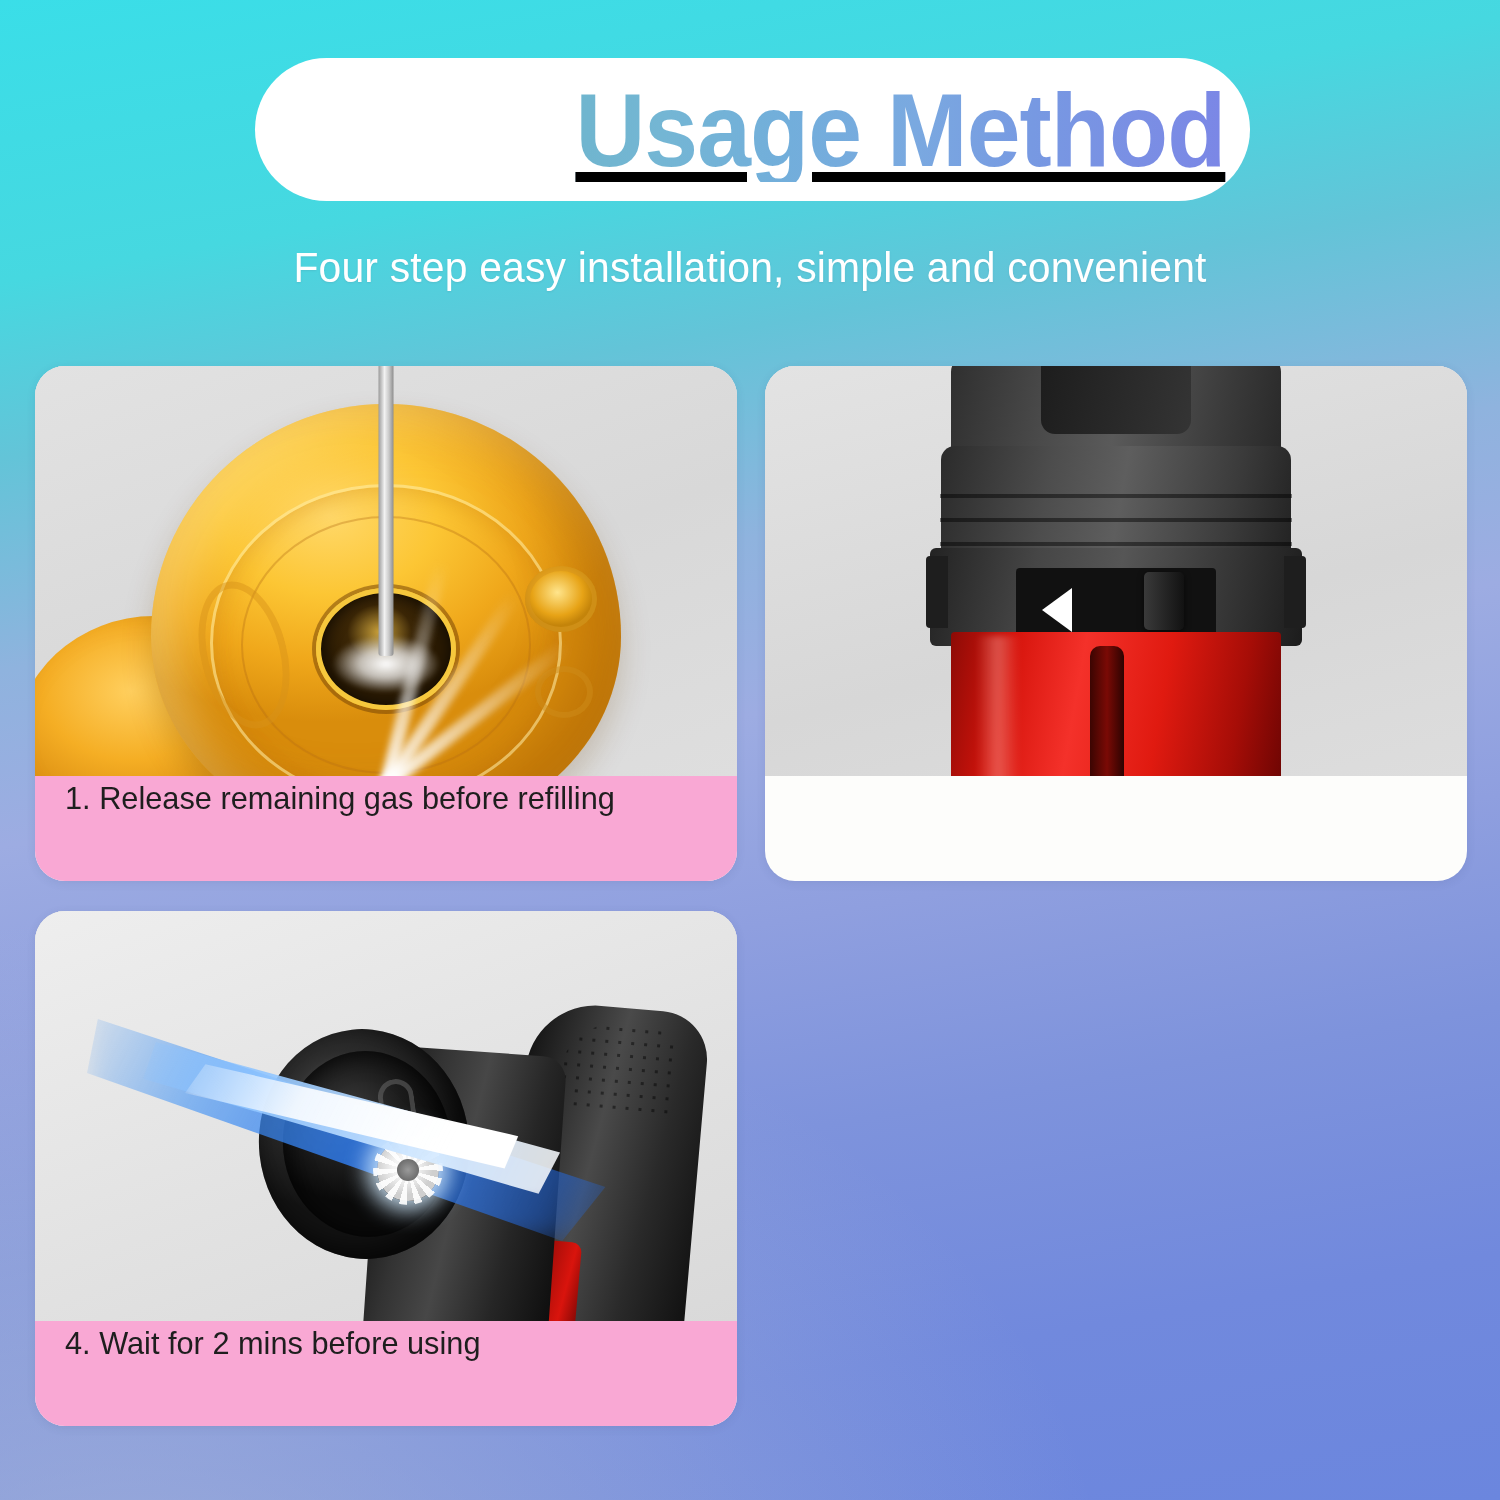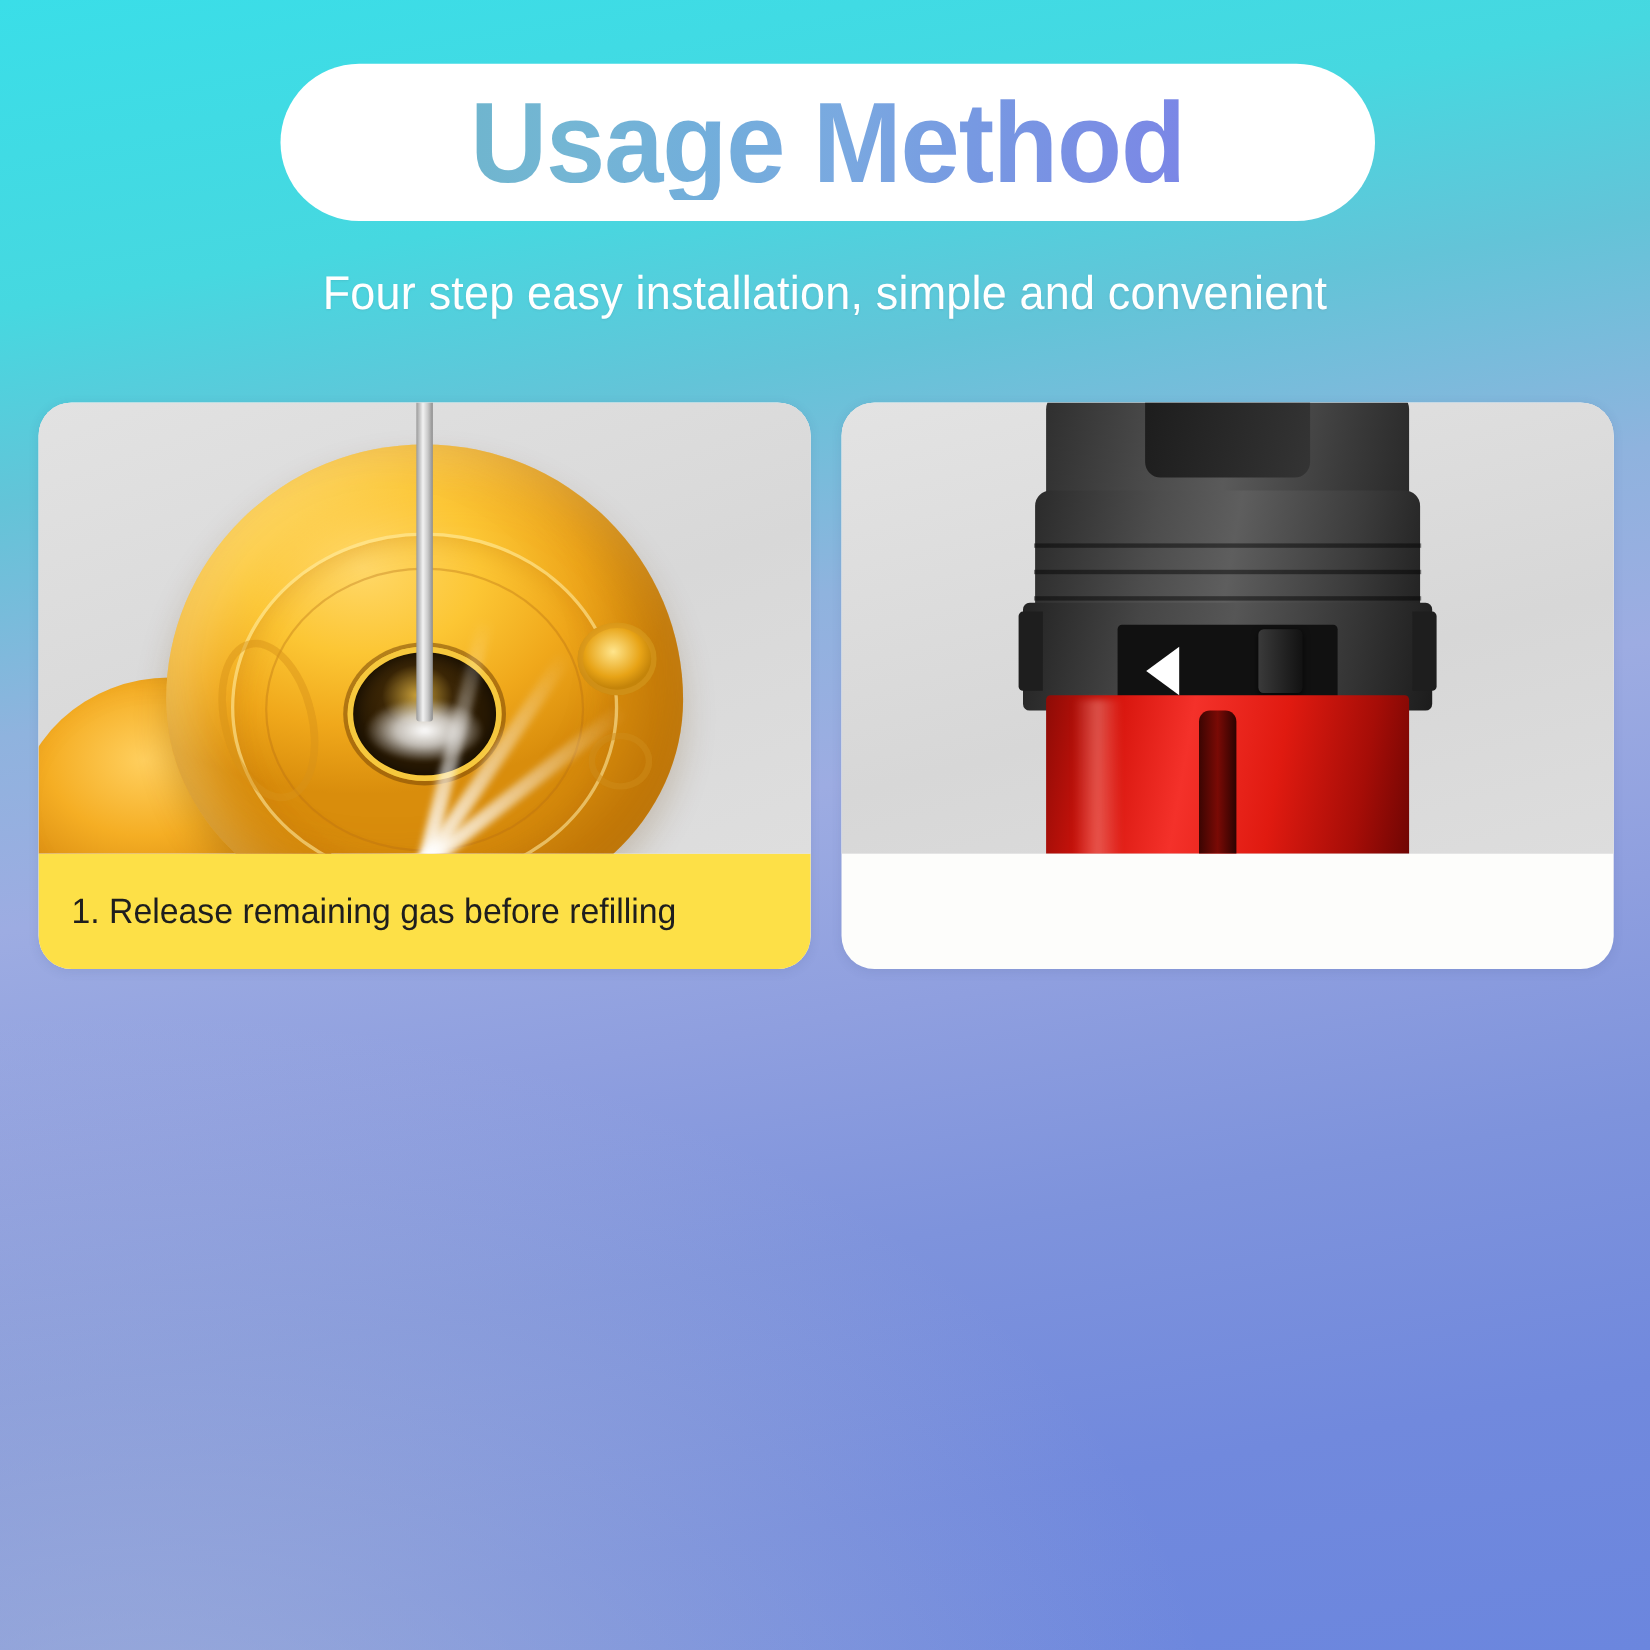--- a/index.html
+++ b/index.html
@@ -26,21 +26,21 @@
     pointer-events:none;
   }
 
   
   .header { position:absolute; top:0; left:0; width:1500px; }
   .title-pill {
     position:absolute; left:255px; top:58px;
     width:995px; height:143px;
     background:#ffffff;
     border-radius:72px;
-    display:flex; align-items:center; justify-content:center;
+    display:flex; align-items:center; justify-content:flex-end;text-decoration:underline;
   }
   .title-text {
     font-size:104px;
     font-weight:700;
     letter-spacing:-1px;
     line-height:1;
     transform: scaleX(0.93);
     background: linear-gradient(95deg,
         #6FB5CE 0%,
         #74B6D4 14%,
@@ -85,22 +85,22 @@
     box-shadow:0 2px 10px rgba(40,60,110,0.10);
   }
   .photo {
     position:relative;
     height:410px;
     background:#dcdcdc;
     overflow:hidden;
   }
   .caption {
     flex:1;
-    background:#fde047;
-    display:flex; align-items:center;
+    background:#f9a8d4;
+    display:flex; align-items:flex-start;
     padding:0 16px 0 30px;
   }
   .caption-text {
     color:#1e1e1e;
     font-size:32px;
     line-height:1.42;
     transform: scaleX(0.96);
     transform-origin:left center;
     white-space:pre-line;
   }
@@ -480,14 +480,35 @@
       <div class="p2-collar-window"></div>
       <div class="p2-arrow"></div>
       <div class="p2-lever"></div>
       <div class="p2-body"></div>
       <div class="p2-body-groove"></div>
       <div class="p2-body-gloss"></div>
     </div>
   </div>
 
 
+  <div class="card">
+    <div class="photo">
+      <div class="p4-bg"></div>
+      <div class="p4-grip"></div>
+      <div class="p4-grip-dots"></div>
+      <div class="p4-red"></div>
+      <div class="p4-body"></div>
+      <div class="p4-head"></div>
+      <div class="p4-head-inner"></div>
+      <div class="p4-hook"></div>
+      <div class="p4-flame-outer"></div>
+      <div class="p4-nozzle"></div>
+      <div class="p4-nozzle-teeth"></div>
+      <div class="p4-nozzle-core"></div>
+      <div class="p4-flame-mid"></div>
+      <div class="p4-flame-core"></div>
+    </div>
+    <div class="caption">
+      <div class="caption-text">4. Wait for 2 mins before using</div>
+    </div>
+  </div>
 
 </div>
 
 </body></html>

